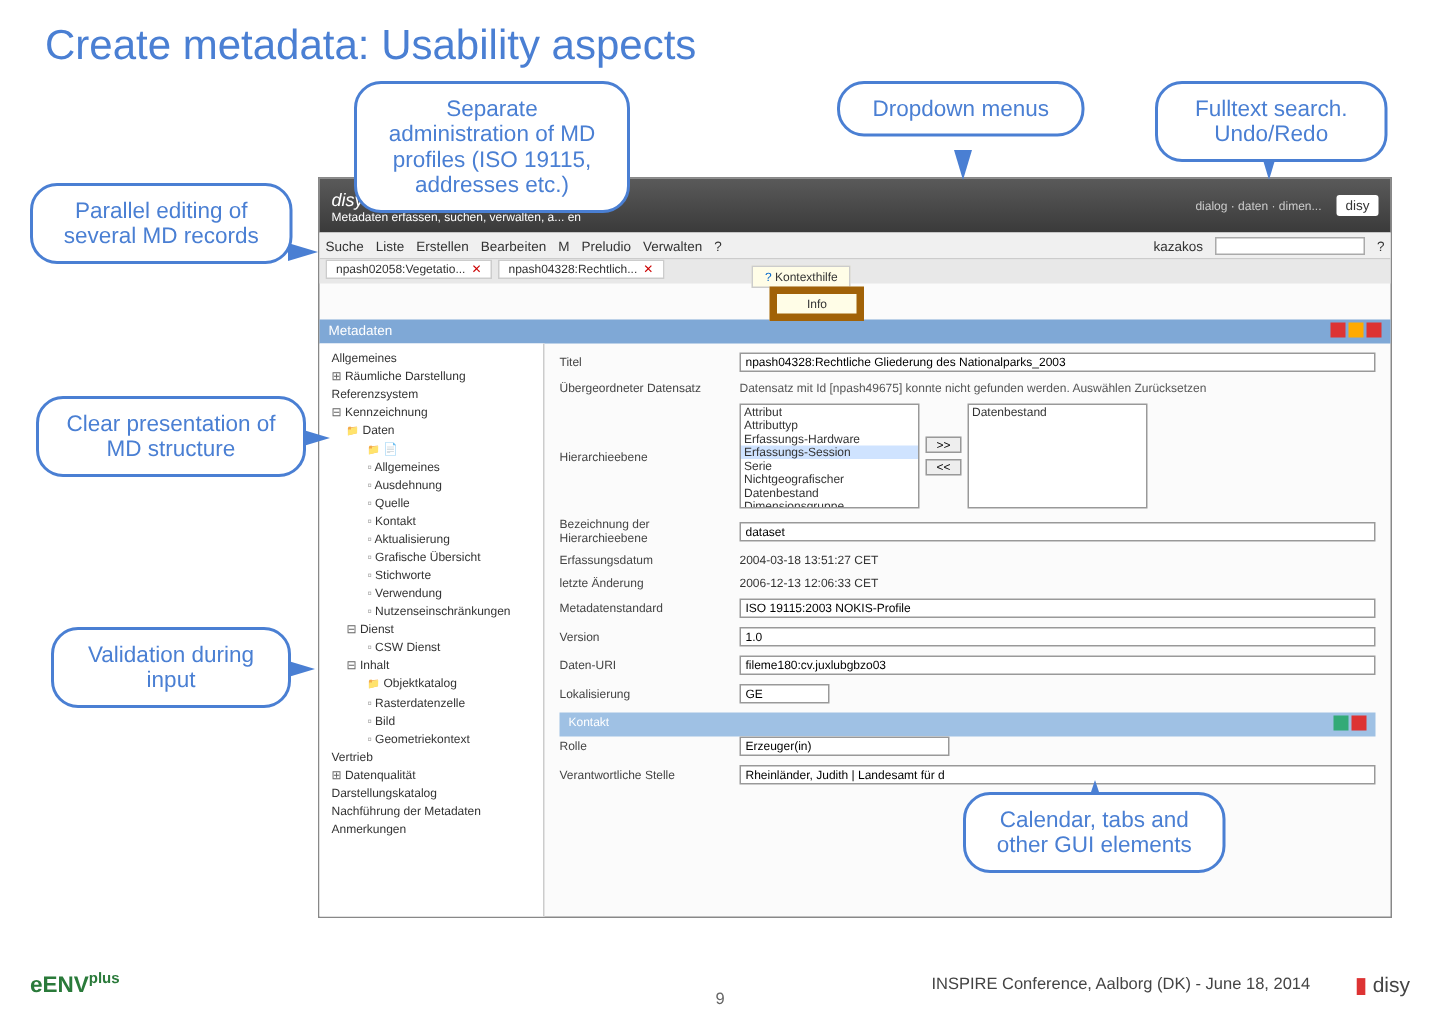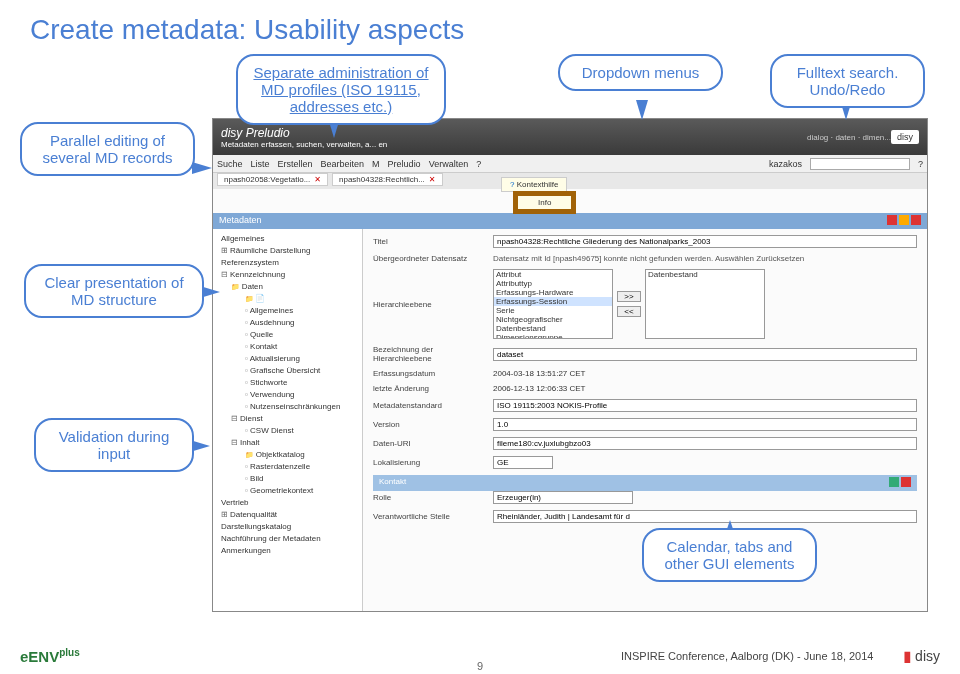--- a/index.html
+++ b/index.html
@@ -5,21 +5,21 @@
   * { box-sizing: border-box; margin: 0; padding: 0; }
   body { width: 960px; height: 674px; font-family: Arial, sans-serif; background: #fff; position: relative; overflow: hidden; }
 
   .slide-title { color: #4a7fd3; font-size: 28px; font-weight: normal; padding: 14px 30px 6px; }
 
   .callout { position: absolute; background: #fff; border: 2px solid #4a7fd3; border-radius: 18px; padding: 8px 14px; text-align: center; color: #4a7fd3; font-size: 15px; z-index: 20; }
 
   .pointer { position: absolute; width: 0; height: 0; z-index: 19; }
 
   .c1 { top: 122px; left: 20px; width: 175px; }
-  .c2 { top: 54px; left: 236px; width: 210px; text-decoration: underline; }
+  .c2 { top: 54px; left: 236px; width: 184px; }
   .c3 { top: 54px; left: 558px; width: 165px; }
   .c4 { top: 54px; left: 770px; width: 155px; }
   .c5 { top: 264px; left: 24px; width: 180px; }
   .c6 { top: 418px; left: 34px; width: 160px; }
   .c7 { top: 528px; left: 642px; width: 175px; }
 
   .p1 { top: 162px; left: 192px; border-left: 20px solid #4a7fd3; border-top: 6px solid transparent; border-bottom: 6px solid transparent; }
   .p2 { top: 118px; left: 328px; border-top: 20px solid #4a7fd3; border-left: 6px solid transparent; border-right: 6px solid transparent; }
   .p3 { top: 100px; left: 636px; border-top: 20px solid #4a7fd3; border-left: 6px solid transparent; border-right: 6px solid transparent; }
   .p4 { top: 100px; left: 840px; border-top: 20px solid #4a7fd3; border-left: 6px solid transparent; border-right: 6px solid transparent; }
@@ -99,21 +99,21 @@
 <div class="pointer p6"></div>
 <div class="callout c7">Calendar, tabs and other GUI elements</div>
 <div class="pointer p7"></div>
 
 <div class="screenshot">
   <div class="app-header">
     <div>
       <div class="title">disy Preludio</div>
       <div style="font-size:8px">Metadaten erfassen, suchen, verwalten, a...  en</div>
     </div>
-    <div style="display:flex;align-items:center;gap:0">
+    <div style="display:flex;align-items:center;gap:10px">
       <span class="tagline">dialog · daten · dimen...</span>
       <span class="logo">disy</span>
     </div>
   </div>
 
   <div class="menubar">
     <span>Suche</span>
     <span>Liste</span>
     <span>Erstellen</span>
     <span>Bearbeiten</span>

